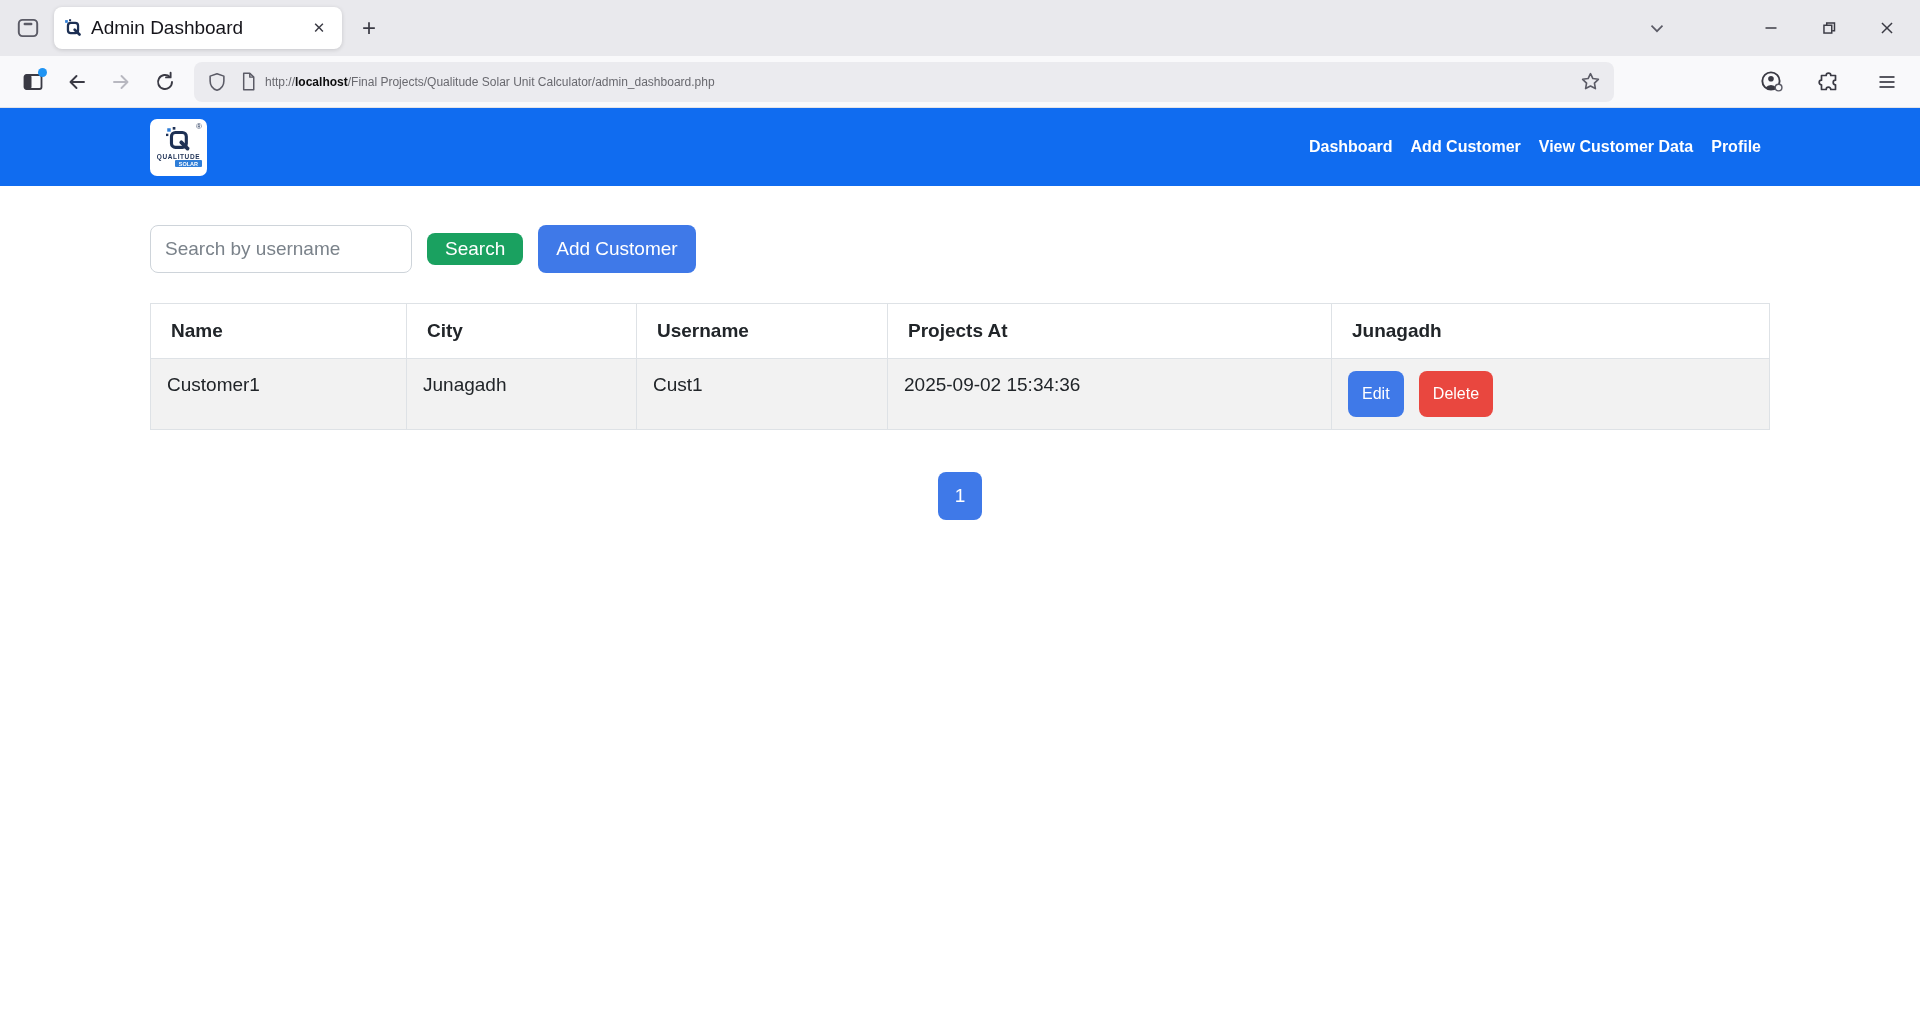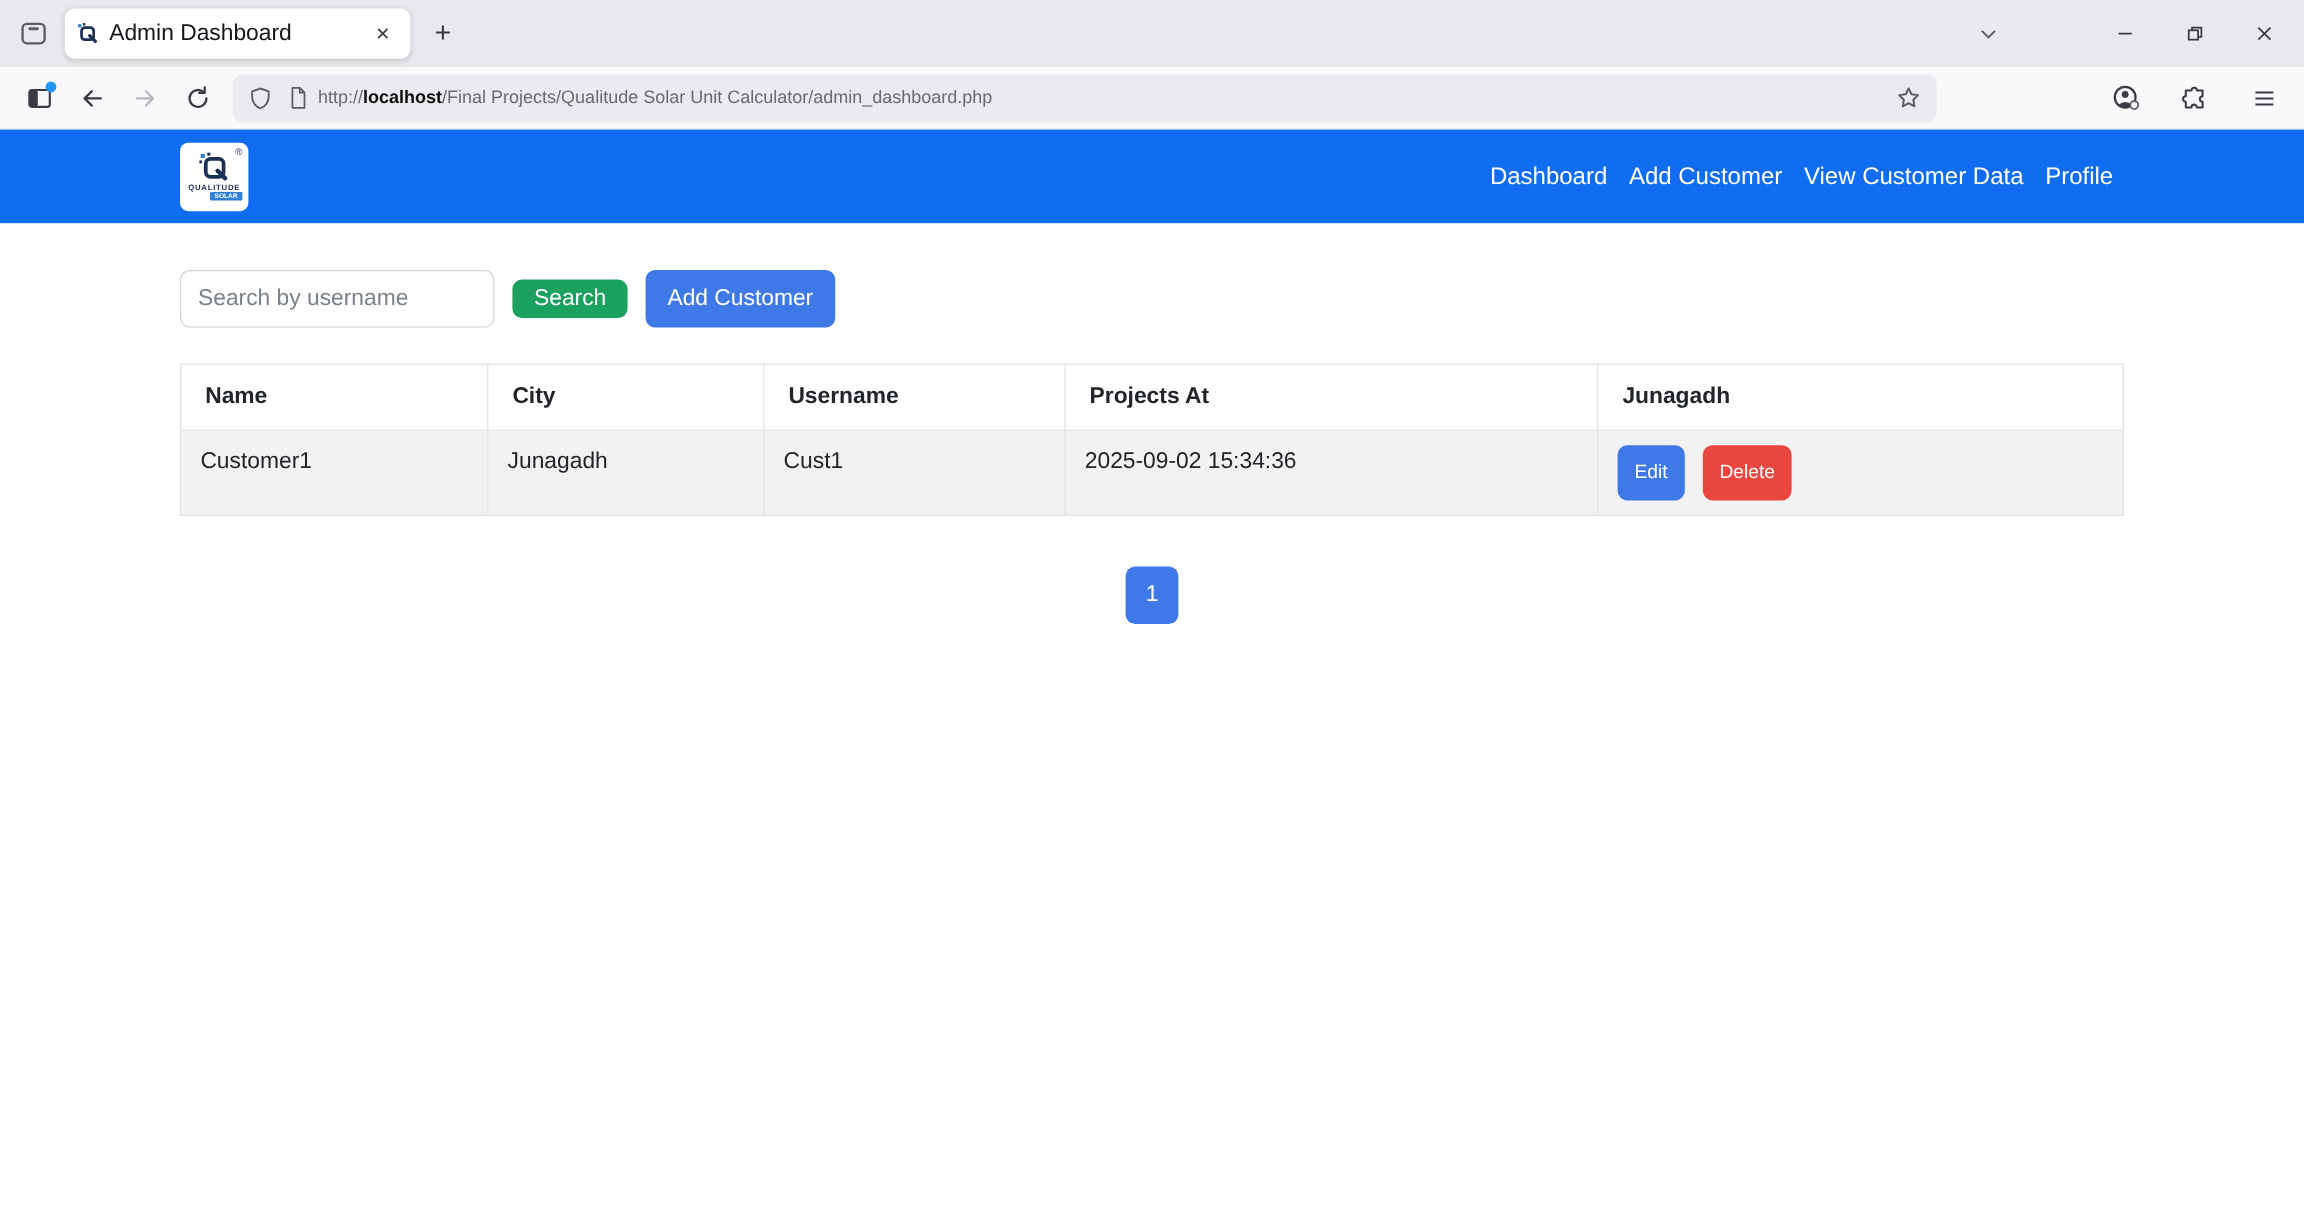--- a/index.html
+++ b/index.html
@@ -19,36 +19,36 @@
   .win-controls { margin-left: auto; display: flex; align-items: center; gap: 28px; padding-right: 18px; }
   .win-btn { width: 30px; height: 30px; }
   .chevron-spacer { margin-right: 56px; }
 
   .toolbar { height: 52px; background: #f9f9fb; display: flex; align-items: center; padding: 0 16px; border-bottom: 1px solid #e3e3e8; }
   .nav-icons { display: flex; align-items: center; gap: 10px; }
   .tool-btn { width: 34px; height: 34px; border-radius: 6px; position: relative; }
   .notif-dot { position: absolute; top: 3px; right: 3px; width: 9px; height: 9px; border-radius: 50%; background: #2094f3; }
   .urlbar { flex: 1; height: 40px; margin-left: 12px; margin-right: 140px; background: #ebebef; border-radius: 8px;
             display: flex; align-items: center; padding: 0 12px; }
-  .url-text { font-size: 15px; margin-left: 6px; white-space: nowrap; overflow: hidden; flex: 1; }
+  .url-text { font-size: 12px; margin-left: 6px; white-space: nowrap; overflow: hidden; flex: 1; }
   .url-dim { color: #69696f; }
   .url-host { color: #0c0c0d; font-weight: 700; }
   .urlbar .star { margin-left: auto; }
   .right-icons { display: flex; align-items: center; gap: 24px; }
 
   
   .site-navbar { height: 78px; background: #106cf0; display: flex; align-items: center; padding: 0 150px; }
   .logo-box { width: 57px; height: 57px; background: #ffffff; border-radius: 7px; display: flex; flex-direction: column;
               align-items: center; justify-content: center; position: relative; }
   .logo-reg { position: absolute; top: 3px; right: 5px; font-size: 8px; color: #1d3054; }
   .logo-name { font-size: 6.5px; font-weight: 700; letter-spacing: 0.6px; color: #1d3054; margin-top: 1px; }
   .logo-sub { font-size: 5.5px; font-weight: 700; color: #ffffff; background: #2f7ed8; padding: 0.5px 4px;
               border-radius: 1px; align-self: flex-end; margin-right: 5px; }
   .nav-links { margin-left: auto; display: flex; align-items: center; }
-  .nav-link { color: #ffffff; font-size: 20px; text-decoration: none; padding: 0 9px; cursor: pointer; }
+  .nav-link { color: #ffffff; font-size: 16px; text-decoration: none; padding: 0 9px; cursor: pointer; font-weight: bold; }
 
   
   .container { padding: 0 150px; }
   .title-row { display: flex; align-items: center; justify-content: space-between; margin-top: 39px; margin-bottom: 30px; }
   .page-title { font-size: 39px; font-weight: 400; color: #212529; letter-spacing: -0.3px; }
   .controls { display: flex; align-items: center; gap: 15px; }
   .search-input { width: 262px; height: 48px; border: 1px solid #ced4da; border-radius: 8px; padding: 0 14px;
                   font-size: 19px; font-family: "Liberation Sans", sans-serif; color: #212529; background: #fff; }
   .search-input::placeholder { color: #7a828a; }
   .btn { border: none; border-radius: 8px; color: #ffffff; font-size: 19px; font-family: "Liberation Sans", sans-serif;

